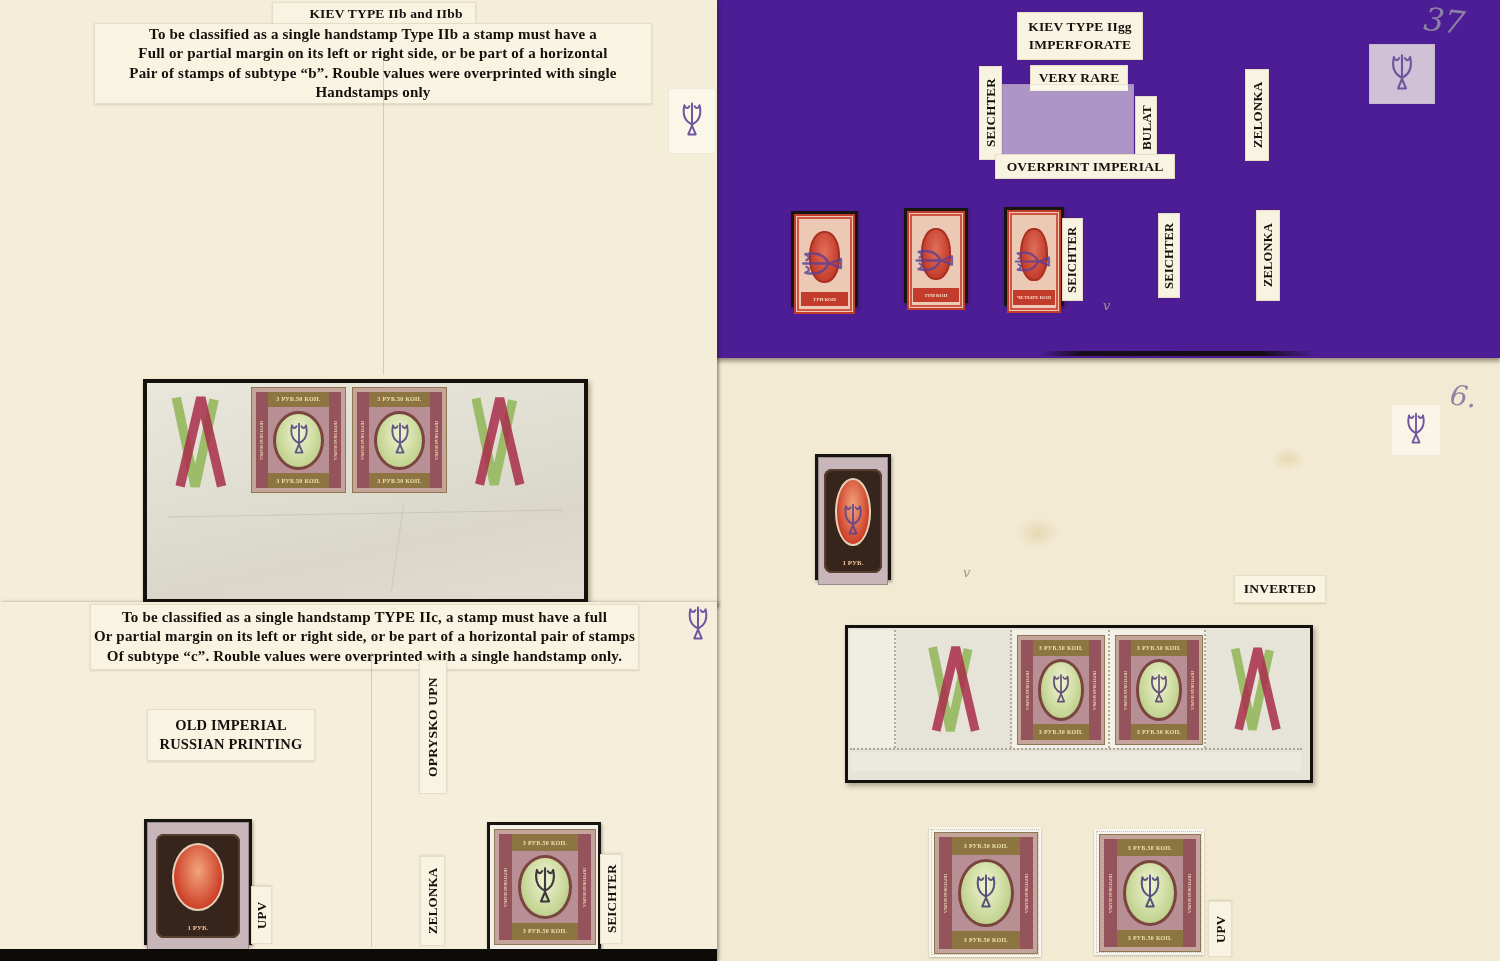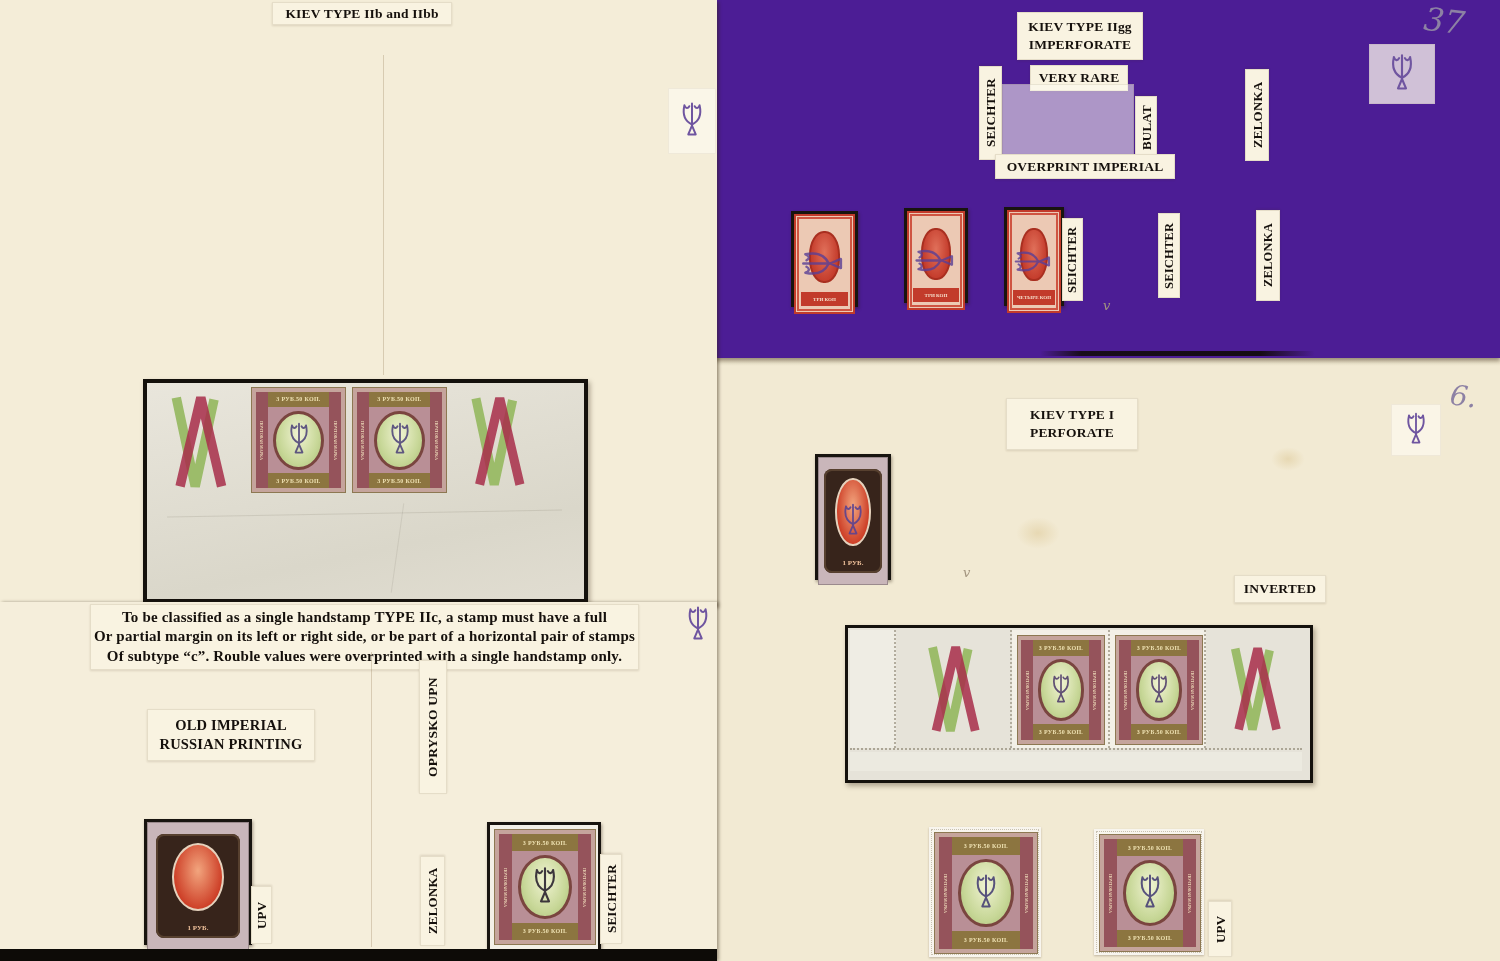--- a/index.html
+++ b/index.html
@@ -76,22 +76,20 @@
       </g>
     </symbol>
     <symbol id="vmk" viewBox="0 0 72 104">
       <path d="M13 5 L33 99 L53 7" stroke="#9cbc6a" stroke-width="10" fill="none"></path>
       <path d="M17 99 L39 5 L61 99" stroke="#a82e4a" stroke-width="10" fill="none" opacity=".86"></path>
     </symbol>
   </defs>
 </svg>
 
 <div class="page" style="left:716px;top:352px;width:784px;height:609px;background:linear-gradient(#ddd1b4 0,#f2ead3 14px),linear-gradient(90deg,#e3d7ba 0,#f2ead3 18px);z-index:1;">
-  <div class="lbl" style="left:290px;top:46px;width:130px;height:50px;font-size:13.5px;">KIEV TYPE I
-PERFORATE</div>
   <div class="tzbox" style="left:675px;top:52px;width:48px;height:50px;">
     <svg class="tz" width="26" height="42">
         <use href="#tz"></use>
       </svg>
   </div>
   <div class="hand" style="left:734px;top:28px;font-size:28px;">6.</div>
   <div class="stain" style="left:300px;top:165px;width:44px;height:32px;"></div>
   <div class="stain" style="left:555px;top:95px;width:34px;height:24px;"></div>
 
   <div class="mat" style="left:99px;top:102px;width:76px;height:126px;">
@@ -243,21 +241,25 @@
     </div>
   </div>
   <div class="lbl lbl-v" style="left:357px;top:218px;width:19px;height:81px;font-size:12.5px;">SEICHTER</div>
   <div class="lbl lbl-v" style="left:453px;top:213px;width:20px;height:83px;font-size:12.5px;">SEICHTER</div>
   <div class="lbl lbl-v" style="left:551px;top:210px;width:22px;height:89px;font-size:12.5px;">ZELONKA</div>
   <div class="tick" style="left:398px;top:298px;">v</div>
   <div class="edge-smear" style="left:335px;top:351px;width:275px;height:5px;"></div>
 </div>
 
 <div class="page" style="left:0;top:0;width:717px;height:606px;background:#f4edd8;z-index:3;box-shadow:2px 2px 3px rgba(50,35,15,.45);">
-  <div class="lbl" style="left:272px;top:2px;width:178px;height:21px;font-size:13.5px;">KIEV TYPE IIb and IIbb</div>
+  <div class="lbl" style="left:272px;top:2px;width:178px;height:21px;font-size:13.5px;padding-left:24px;">KIEV TYPE IIb and IIbb</div>
+  <div class="lbl" style="left:94px;top:23px;width:556px;height:79px;font-size:15px;">To be classified as a single handstamp Type IIb a stamp must have a
+Full or partial margin on its left or right side, or be part of a horizontal
+Pair of stamps of subtype “b”. Rouble values were overprinted with single
+Handstamps only</div>
   <div class="fold" style="left:383px;top:55px;height:320px;"></div>
   <div class="tzbox" style="left:668px;top:88px;width:46px;height:64px;">
     <svg class="tz" width="28" height="50">
         <use href="#tz"></use>
       </svg>
   </div>
 
   <div class="block" style="left:143px;top:379px;width:437px;height:216px;">
     <div class="vtab" style="left:14px;top:8px;width:74px;height:102px;">
       <svg width="68" height="100">

